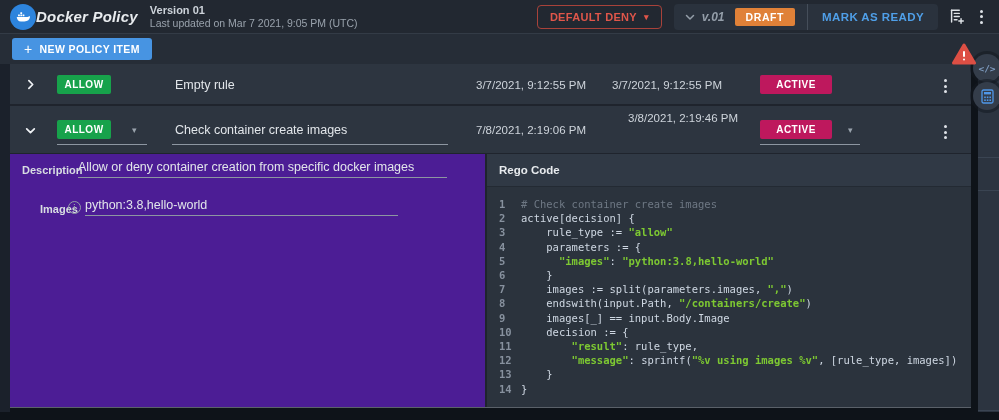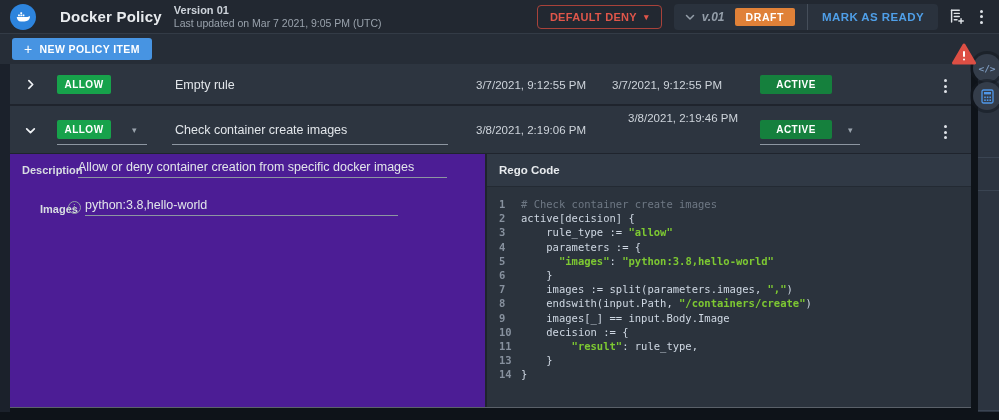--- a/index.html
+++ b/index.html
@@ -13,21 +13,21 @@
   }
   
   .header {
     position:absolute; left:0; top:0; width:999px; height:33px;
     background:#222831; display:flex; align-items:center; padding:0 12px 0 10px;
   }
   .logo {
     width:26px; height:26px; border-radius:50%; background:#2d84dd;
     display:flex; align-items:center; justify-content:center; flex:0 0 auto;
   }
-  .app-title { font-size:15px; font-weight:700; margin-left:24px; letter-spacing:.2px; }
+  .app-title { font-size:15px; font-weight:700; margin-left:0; letter-spacing:.2px;font-style:italic; }
   .version-block { margin-left:12px; line-height:1.2; }
   .version-line1 { font-size:11px; font-weight:700; color:#cdd3da; }
   .version-line2 { font-size:10.5px; color:#99a2ac; }
   .spacer { flex:1; }
   .btn-default-deny {
     height:24px; background:transparent; border:1px solid #a8423a; border-radius:4px;
     color:#e0564a; font-family:inherit; font-size:11px; font-weight:700; letter-spacing:.3px;
     padding:0 12px; display:flex; align-items:center; gap:7px; cursor:pointer;
   }
   .btn-default-deny .caret { font-size:9px; }
@@ -68,21 +68,21 @@
   .main { position:absolute; left:10px; top:0; width:961px; }
   .row { position:relative; background:#2d3540; }
   .row1 { height:42px; border-bottom:2px solid #1f242d; }
   .row2 { height:48px; border-bottom:1px solid #1f242d; }
   .chev { position:absolute; left:14px; display:flex; }
   .badge {
     position:absolute; color:#fff; font-size:10px; font-weight:700; letter-spacing:.5px;
     border-radius:2px; display:flex; align-items:center; justify-content:center; cursor:pointer;
   }
   .badge-allow { left:47px; width:54px; height:19px; background:#17a24b; }
-  .badge-active { left:750px; width:72px; height:19px; background:#15803d; }
+  .badge-active { left:750px; width:72px; height:19px; background:#be185d; }
   .row-name { position:absolute; left:165px; font-size:12.5px; color:#e2e6ea; }
   .date { position:absolute; width:160px; text-align:center; font-size:11.5px; color:#ced4db; }
   .date1 { left:441px; }
   .date2 { left:577px; }
   .row-kebab { position:absolute; left:930px; }
   .sel-caret { position:absolute; font-size:9px; color:#9aa3ad; cursor:pointer; }
   .uline { position:absolute; height:1px; background:#8d96a1; }
   
   .detail { position:relative; height:254px; border-bottom:1px solid #5a6169; }
   .detail-left { position:absolute; left:0; top:0; width:477px; height:253px; background:#4c1d95; border-right:2px solid #1f242d; }
@@ -198,21 +198,21 @@
       <span class="chev" style="top:18px;">
         <svg width="13" height="13" viewBox="0 0 24 24" fill="none" stroke="#eef1f4" stroke-width="3.2" stroke-linecap="round" stroke-linejoin="round">
             <polyline points="5 9 12 16 19 9"></polyline>
           </svg>
       </span>
       <span class="badge badge-allow" style="top:14px;">ALLOW</span>
       <span class="sel-caret" style="left:122px; top:19px;">▾</span>
       <span class="uline" style="left:47px; width:90px; top:38px;"></span>
       <span class="row-name" style="top:17px;">Check container create images</span>
       <span class="uline" style="left:162px; width:276px; top:38px;"></span>
-      <span class="date date1" style="top:18px;">3/8/2021, 2:19:06 PM</span>
+      <span class="date date1" style="top:18px;">7/8/2021, 2:19:06 PM</span>
       <span class="date date2" style="top:6px;padding-left:32px;">3/8/2021, 2:19:46 PM</span>
       <span class="badge badge-active" style="top:14px;">ACTIVE</span>
       <span class="sel-caret" style="left:838px; top:19px;">▾</span>
       <span class="uline" style="left:750px; width:100px; top:38px;"></span>
       <span class="row-kebab kebab" style="top:15px;">
           <i></i>
           <i></i>
           <i></i>
         </span>
     </div>
@@ -264,20 +264,24 @@
               <span class="ln">9</span>
               <span class="cc"><span class="pl">    images[_] == input.Body.Image</span></span>
             </div>
             <div class="cl">
               <span class="ln">10</span>
               <span class="cc"><span class="pl">    decision := {</span></span>
             </div>
             <div class="cl">
               <span class="ln">11</span>
               <span class="cc"><span class="pl">        </span><span class="st">"result"</span><span class="pl">: rule_type,</span></span>
+            </div>
+            <div class="cl">
+              <span class="ln">12</span>
+              <span class="cc"><span class="pl">        </span><span class="st">"message"</span><span class="pl">: sprintf(</span><span class="st">"%v using images %v"</span><span class="pl">, [rule_type, images])</span></span>
             </div>
             <div class="cl">
               <span class="ln">13</span>
               <span class="cc"><span class="pl">    }</span></span>
             </div>
             <div class="cl">
               <span class="ln">14</span>
               <span class="cc"><span class="pl">}</span></span>
             </div>
           </div>

